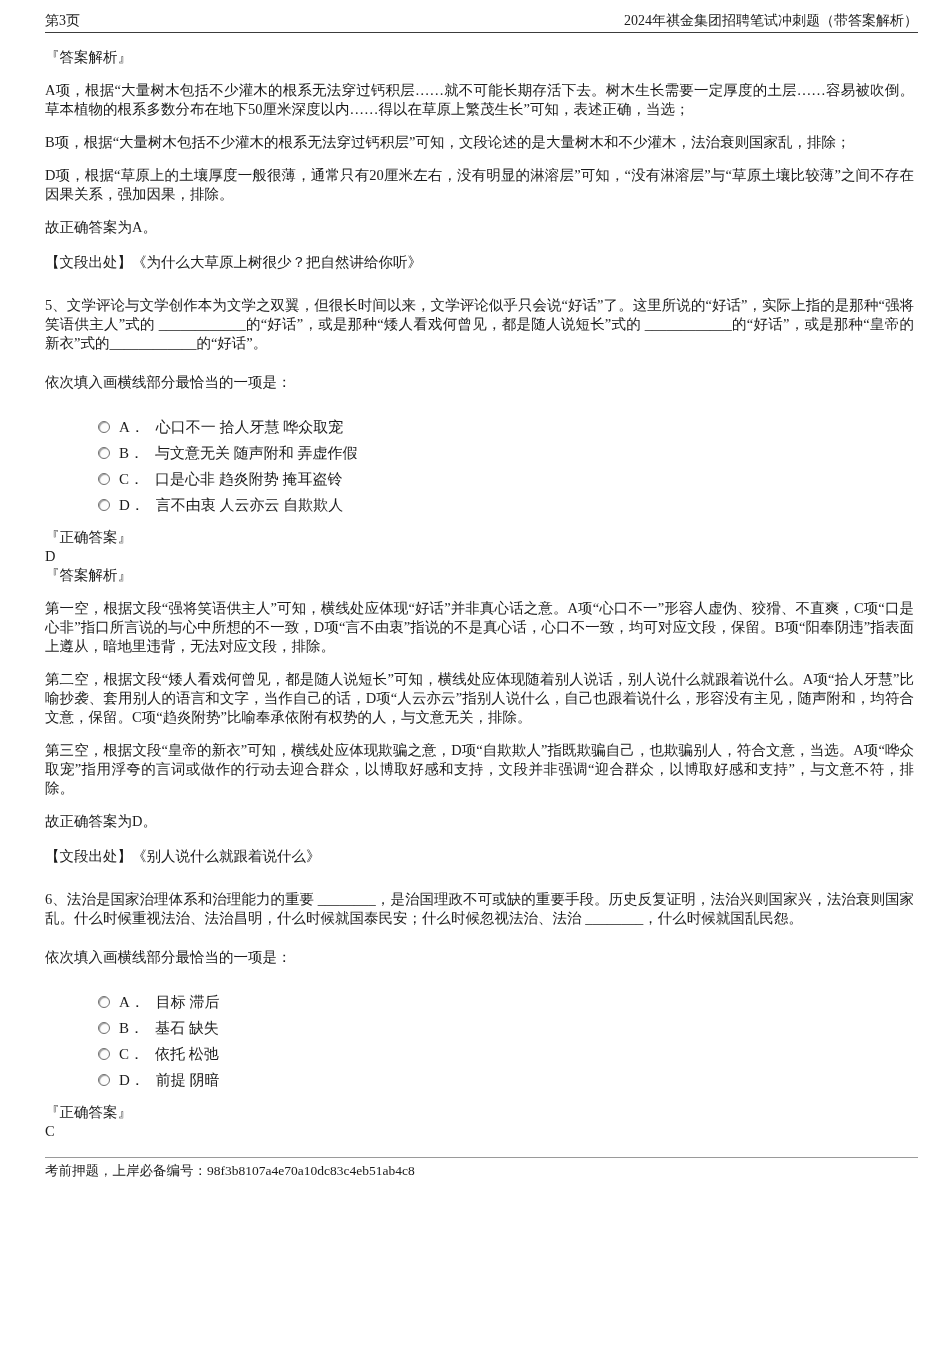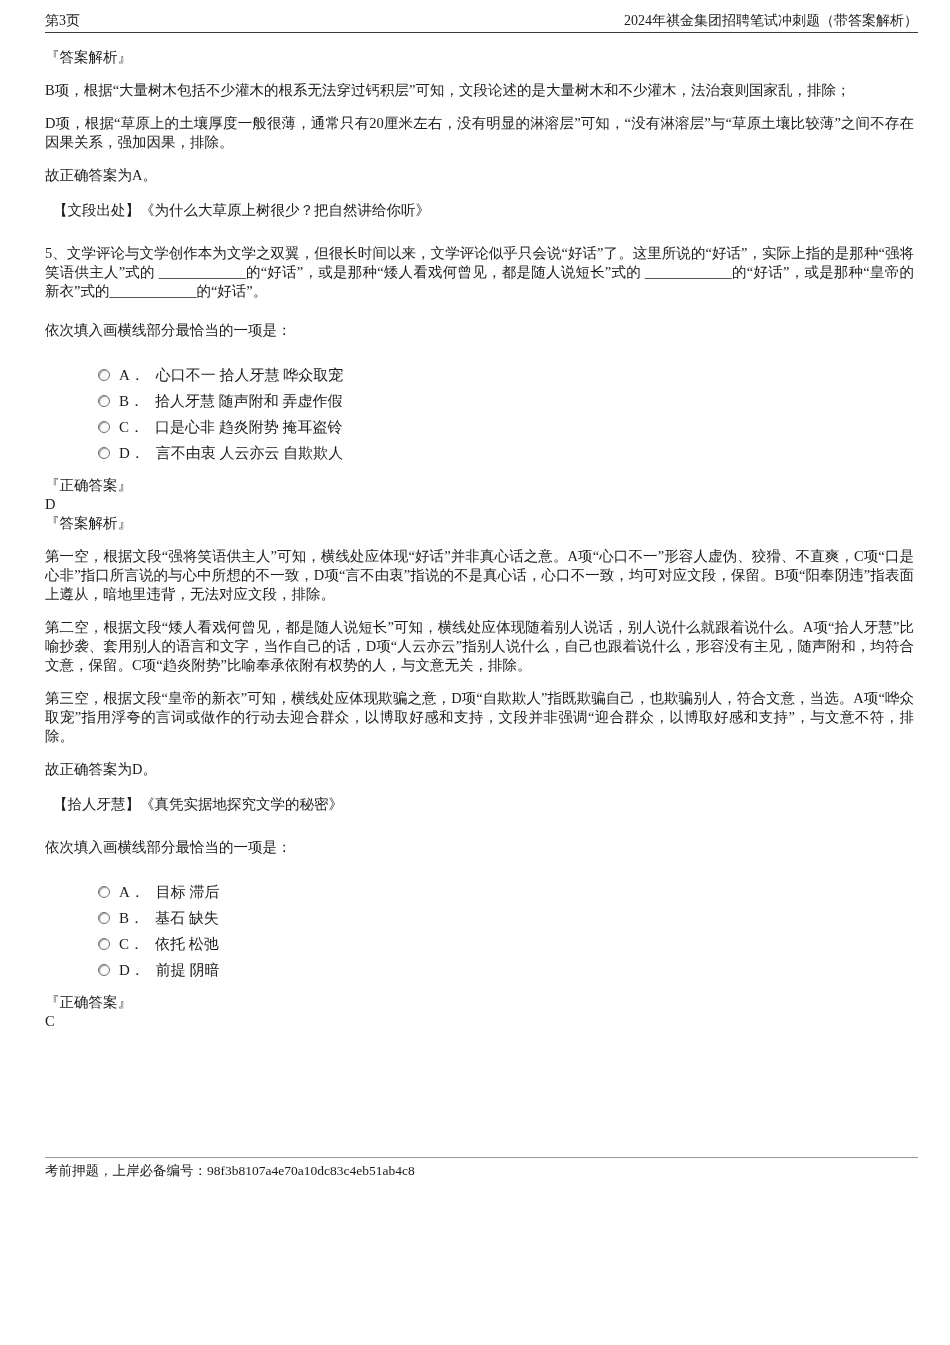--- a/index.html
+++ b/index.html
@@ -19,21 +19,21 @@
   .footer { position:absolute; left:45px; right:32px; bottom:14px; }
   .footer-rule { border-top:1px solid #9a9a9a; margin-bottom:5px; }
   .footer-row { display:flex; justify-content:flex-start; font-size:13.5px; line-height:16px; }
   
   .content {
     position:absolute; top:48px; left:45px; right:36px;
     font-size:14.5px; line-height:19px; text-align:justify;
   }
   .content p { margin:0 0 14px 0; }
   p.label-line { margin:0 0 14px 0; }
-  p.source { margin:16px 0 24px 8px; }
+  p.source { margin:16px 0 24px 0; }
   p.stem { margin:0 0 20px 0; }
   p.instruction { margin:0 0 22px 0; }
   .options { margin:0 0 10px 0; }
   .option-row { display:flex; align-items:center; height:26px; padding-left:53px; cursor:default; }
   .radio {
     width:10px; height:10px; flex:none;
     border:1px solid #6e6e6e; border-radius:50%;
     background:#fdfdfd;
     box-shadow: inset 1px 1px 1px rgba(0,0,0,0.38);
     margin-right:9px;
@@ -52,38 +52,39 @@
     <div class="header-row">
       <span>第3页</span>
       <span>2024年祺金集团招聘笔试冲刺题（带答案解析）</span>
     </div>
     <div class="header-rule"></div>
   </div>
 
   <div class="content">
 
     <p class="label-line">『答案解析』</p>
+    <p>A项，根据“大量树木包括不少灌木的根系无法穿过钙积层……就不可能长期存活下去。树木生长需要一定厚度的土层……容易被吹倒。草本植物的根系多数分布在地下50厘米深度以内……得以在草原上繁茂生长”可知，表述正确，当选；</p>
     <p>B项，根据“大量树木包括不少灌木的根系无法穿过钙积层”可知，文段论述的是大量树木和不少灌木，法治衰则国家乱，排除；</p>
     <p>D项，根据“草原上的土壤厚度一般很薄，通常只有20厘米左右，没有明显的淋溶层”可知，“没有淋溶层”与“草原土壤比较薄”之间不存在因果关系，强加因果，排除。</p>
     <p>故正确答案为A。</p>
     <p class="source">【文段出处】《为什么大草原上树很少？把自然讲给你听》</p>
 
     <p class="stem">5、文学评论与文学创作本为文学之双翼，但很长时间以来，文学评论似乎只会说“好话”了。这里所说的“好话”，实际上指的是那种“强将笑语供主人”式的 ____________的“好话”，或是那种“矮人看戏何曾见，都是随人说短长”式的 ____________的“好话”，或是那种“皇帝的新衣”式的____________的“好话”。</p>
     <p class="instruction">依次填入画横线部分最恰当的一项是：</p>
 
     <div class="options">
       <div class="option-row">
         <span class="radio"></span>
         <span class="opt-label">A．</span>
         <span class="opt-text">心口不一 拾人牙慧 哗众取宠</span>
       </div>
       <div class="option-row">
         <span class="radio"></span>
         <span class="opt-label">B．</span>
-        <span class="opt-text">拾人牙慧 随声附和 弄虚作假</span>
+        <span class="opt-text">与文意无关 随声附和 弄虚作假</span>
       </div>
       <div class="option-row">
         <span class="radio"></span>
         <span class="opt-label">C．</span>
         <span class="opt-text">口是心非 趋炎附势 掩耳盗铃</span>
       </div>
       <div class="option-row">
         <span class="radio"></span>
         <span class="opt-label">D．</span>
         <span class="opt-text">言不由衷 人云亦云 自欺欺人</span>
@@ -92,22 +93,23 @@
 
     <div class="answer-block">
       <p>『正确答案』</p>
       <p>D</p>
       <p class="analysis-label">『答案解析』</p>
     </div>
     <p>第一空，根据文段“强将笑语供主人”可知，横线处应体现“好话”并非真心话之意。A项“心口不一”形容人虚伪、狡猾、不直爽，C项“口是心非”指口所言说的与心中所想的不一致，D项“言不由衷”指说的不是真心话，心口不一致，均可对应文段，保留。B项“阳奉阴违”指表面上遵从，暗地里违背，无法对应文段，排除。</p>
     <p>第二空，根据文段“矮人看戏何曾见，都是随人说短长”可知，横线处应体现随着别人说话，别人说什么就跟着说什么。A项“拾人牙慧”比喻抄袭、套用别人的语言和文字，当作自己的话，D项“人云亦云”指别人说什么，自己也跟着说什么，形容没有主见，随声附和，均符合文意，保留。C项“趋炎附势”比喻奉承依附有权势的人，与文意无关，排除。</p>
     <p>第三空，根据文段“皇帝的新衣”可知，横线处应体现欺骗之意，D项“自欺欺人”指既欺骗自己，也欺骗别人，符合文意，当选。A项“哗众取宠”指用浮夸的言词或做作的行动去迎合群众，以博取好感和支持，文段并非强调“迎合群众，以博取好感和支持”，与文意不符，排除。</p>
     <p>故正确答案为D。</p>
-    <p class="source">【拾人牙慧】《真凭实据地探究文学的秘密》</p>
+    <p class="source">【文段出处】《别人说什么就跟着说什么》</p>
 
+    <p class="stem">6、法治是国家治理体系和治理能力的重要 ________，是治国理政不可或缺的重要手段。历史反复证明，法治兴则国家兴，法治衰则国家乱。什么时候重视法治、法治昌明，什么时候就国泰民安；什么时候忽视法治、法治 ________，什么时候就国乱民怨。</p>
     <p class="instruction">依次填入画横线部分最恰当的一项是：</p>
 
     <div class="options">
       <div class="option-row">
         <span class="radio"></span>
         <span class="opt-label">A．</span>
         <span class="opt-text">目标 滞后</span>
       </div>
       <div class="option-row">
         <span class="radio"></span>

